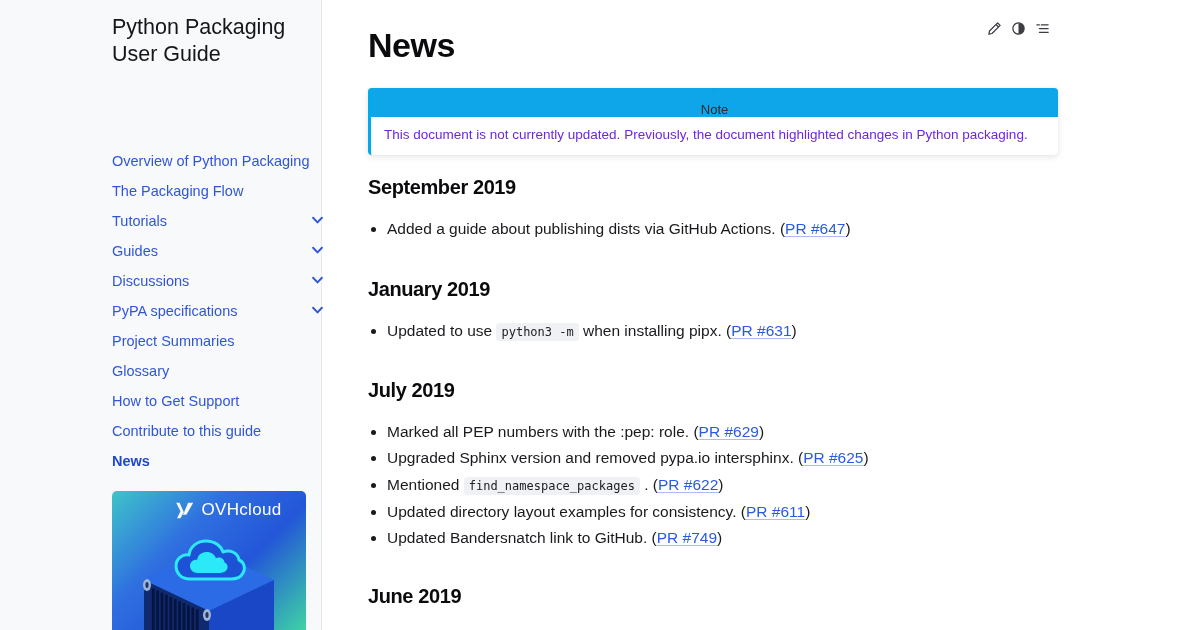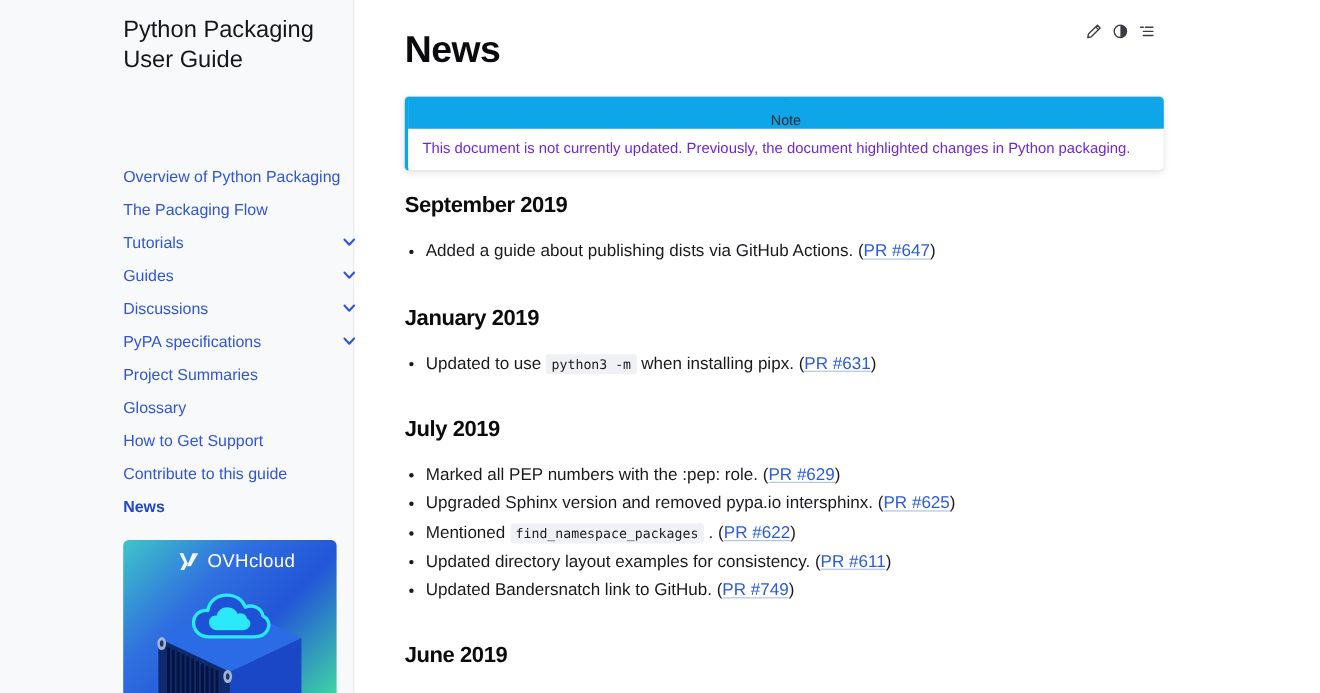--- a/index.html
+++ b/index.html
@@ -21,21 +21,21 @@
   .nav-item { position:relative; height:30px; display:flex; align-items:center;
               padding-left:112px; padding-right:14px; cursor:pointer; }
   .nav-label { font-size:14.5px; color:#3056d6; }
   .nav-item.current .nav-label { font-weight:700; color:#2047cc; }
   .nav-chev { position:absolute; right:12px; top:9px; }
 
   
   .ad { position:absolute; left:112px; top:491px; width:194px; height:139px;
         border-radius:5px 5px 0 0; overflow:hidden; cursor:pointer;
         background:linear-gradient(135deg,#3fc4c9 0%,#2f6fe0 35%,#2356d8 62%,#3ed3a4 100%); }
-  .ad-logo { position:absolute; left:4px; top:9px; width:100%; display:flex;
+  .ad-logo { position:absolute; left:17px; top:9px; width:100%; display:flex;
              align-items:center; justify-content:center; gap:7px; }
   .ad-brand { color:#fff; font-size:17px; letter-spacing:.3px; }
   .ad-art { position:absolute; left:0; top:38px; }
 
   
   .toolbar { position:absolute; top:21px; right:150px; display:flex; gap:9px; }
   .tool-btn { width:15px; height:15px; cursor:pointer; display:flex;
               align-items:center; justify-content:center; }
   .page-title { position:absolute; left:368px; top:26px; font-size:34px;
                 font-weight:700; color:#0b0b0e; letter-spacing:-.5px; }

